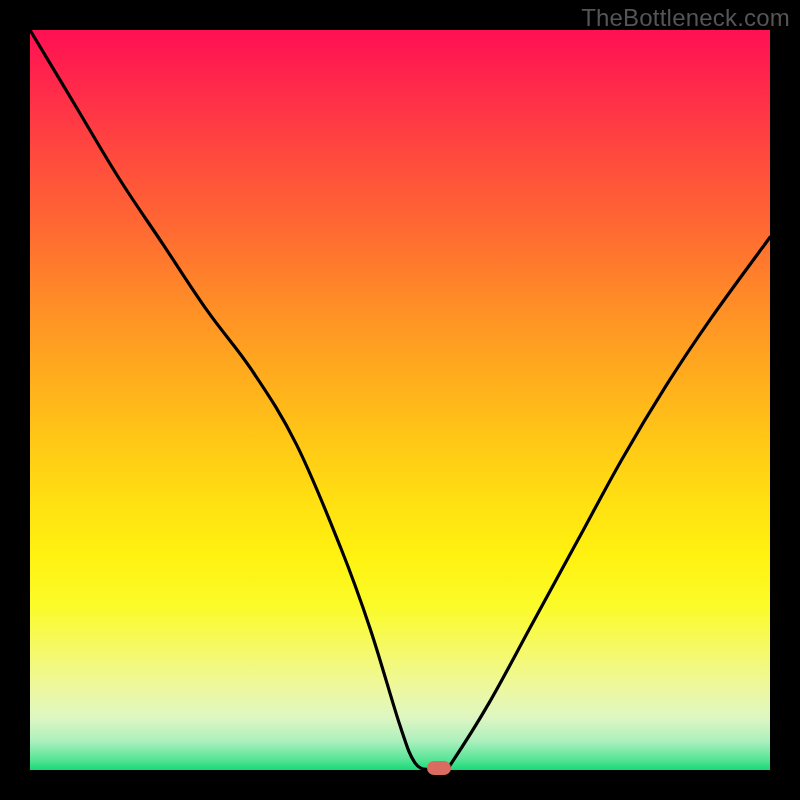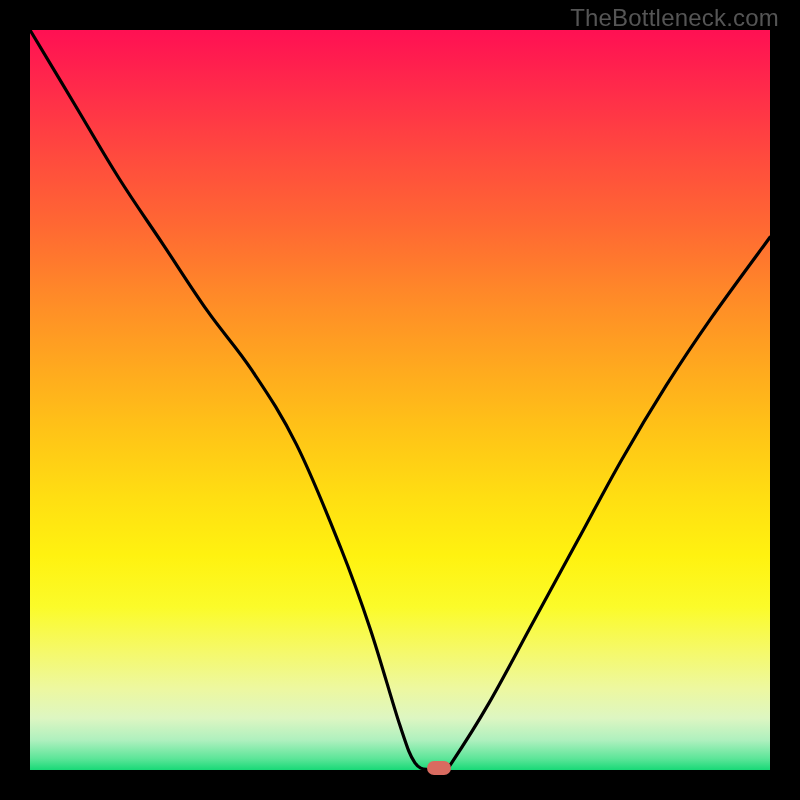--- a/index.html
+++ b/index.html
@@ -6,21 +6,21 @@
   html, body { width: 800px; height: 800px; overflow: hidden; background: #000; }
   .container {
     width: 800px;
     height: 800px;
     position: relative;
     background: #000;
   }
   .watermark {
     position: absolute;
     top: 4px;
-    right: 21px;
+    right: 10px;
     color: #555;
     font-family: Arial, Helvetica, sans-serif;
     font-size: 24px;
     font-weight: 500;
     z-index: 10;
     letter-spacing: 0.2px;
   }
   .plot-area {
     position: absolute;
     left: 30px;

